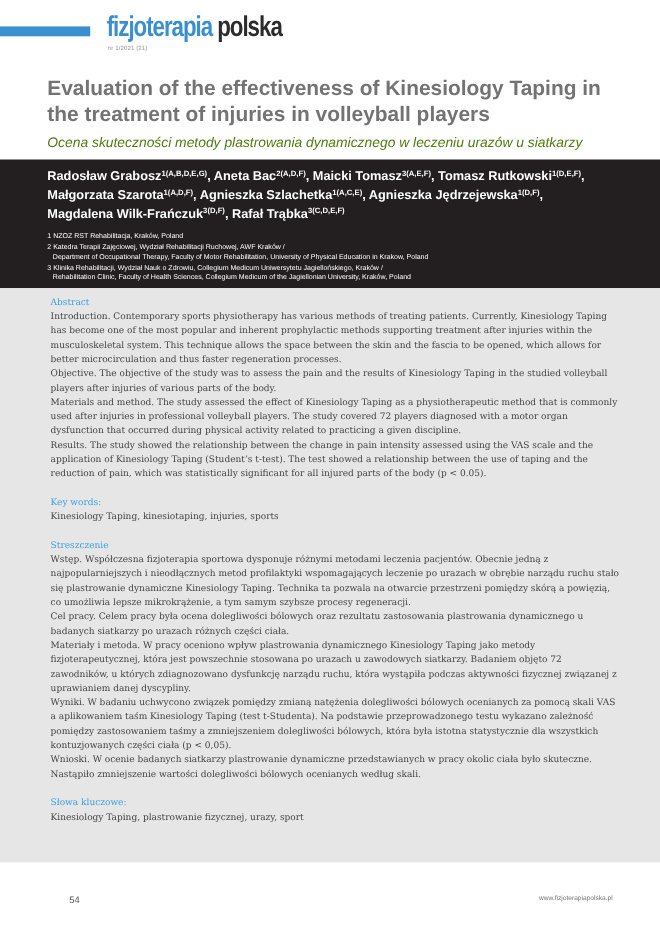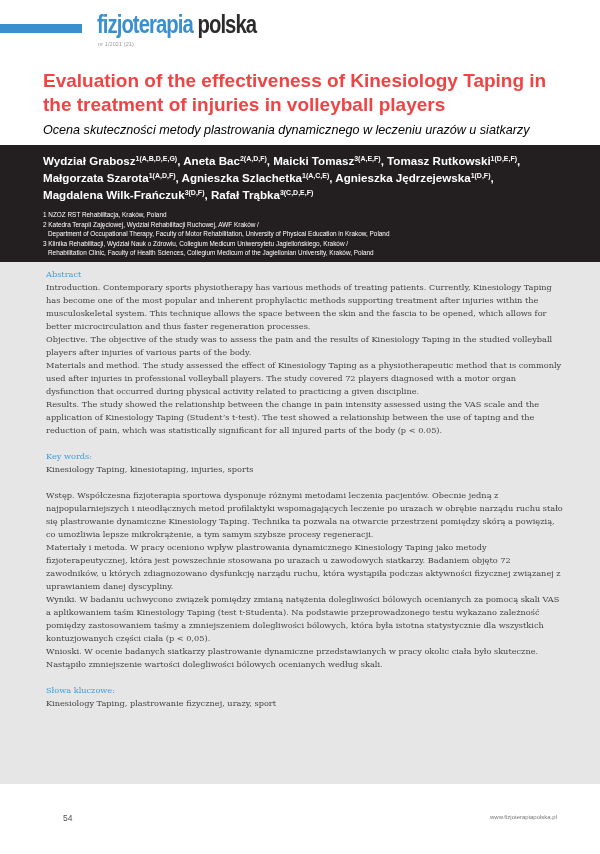--- a/index.html
+++ b/index.html
@@ -16,25 +16,25 @@
     font-weight: bold; font-size: 26px; letter-spacing: -1.2px; line-height: 28px;
     transform: scaleX(0.78); transform-origin: left center; white-space: nowrap;
   }
   .masthead .logo .a { color: #3a8fcf; }
   .masthead .logo .b { color: #2b2b2b; margin-left: 6px; }
   .masthead .issue {
     position: absolute; left: 98px; top: 41px; font-size: 5.5px; color: #9a9a9a; letter-spacing: 0.1px;
   }
   .title {
     position: absolute; left: 43px; top: 69px; width: 530px;
-    font-size: 19px; font-weight: bold; color: #ef4444; line-height: 24px; margin: 0;
+    font-size: 19px; font-weight: bold; color: #737373; line-height: 24px; margin: 0;
   }
   .subtitle {
     position: absolute; left: 43px; top: 123px; width: 540px;
-    font-size: 12.6px; font-style: italic; color: #000000; margin: 0; white-space: nowrap;
+    font-size: 12.6px; font-style: italic; color: #4d7c0f; margin: 0; white-space: nowrap;
   }
   .authors-band {
     position: absolute; left: 0; top: 145px; width: 600px; height: 117px; background: #231f20;
   }
   .authors {
     position: absolute; left: 43px; top: 6px; width: 540px;
     font-size: 11.6px; font-weight: bold; color: #fff; line-height: 15px;
   }
   .authors sup { font-size: 7px; vertical-align: 4px; font-weight: bold; }
   .affils {
@@ -68,21 +68,21 @@
     <span class="a">fizjoterapia</span><span class="b">polska</span>
   </div>
   <div class="issue">nr 1/2021 (21)</div>
 </div>
 
 <h1 class="title">Evaluation of the effectiveness of Kinesiology Taping in the treatment of injuries in volleyball players</h1>
 <p class="subtitle">Ocena skuteczności metody plastrowania dynamicznego w leczeniu urazów u siatkarzy</p>
 
 <div class="authors-band">
   <div class="authors">
-    <span><span>Wydział Grabosz</span><sup>1(A,B,D,E,G)</sup><span>, </span></span><span><span>Aneta Bac</span><sup>2(A,D,F)</sup><span>, </span></span><span><span>Maicki Tomasz</span><sup>3(A,E,F)</sup><span>, </span></span><span><span>Tomasz Rutkowski</span><sup>1(D,E,F)</sup><span>,</span></span><br>
+    <span><span>Radosław Grabosz</span><sup>1(A,B,D,E,G)</sup><span>, </span></span><span><span>Aneta Bac</span><sup>2(A,D,F)</sup><span>, </span></span><span><span>Maicki Tomasz</span><sup>3(A,E,F)</sup><span>, </span></span><span><span>Tomasz Rutkowski</span><sup>1(D,E,F)</sup><span>,</span></span><br>
     <span><span>Małgorzata Szarota</span><sup>1(A,D,F)</sup><span>, </span></span><span><span>Agnieszka Szlachetka</span><sup>1(A,C,E)</sup><span>, </span></span><span><span>Agnieszka Jędrzejewska</span><sup>1(D,F)</sup><span>,</span></span><br>
     <span><span>Magdalena Wilk-Frańczuk</span><sup>3(D,F)</sup><span>, </span></span><span><span>Rafał Trąbka</span><sup>3(C,D,E,F)</sup><span></span></span>
   </div>
   <div class="affils">
     <div>1 NZOZ RST Rehabilitacja, Kraków, Poland</div>
     <div>2 Katedra Terapii Zajęciowej, Wydział Rehabilitacji Ruchowej, AWF Kraków /</div>
     <div class="indent">Department of Occupational Therapy, Faculty of Motor Rehabilitation, University of Physical Education in Krakow, Poland</div>
     <div>3 Klinika Rehabilitacji, Wydział Nauk o Zdrowiu, Collegium Medicum Uniwersytetu Jagiellońskiego, Kraków /</div>
     <div class="indent">Rehabilitation Clinic, Faculty of Health Sciences, Collegium Medicum of the Jagiellonian University, Kraków, Poland</div>
   </div>
@@ -92,21 +92,23 @@
   <div class="abstract-inner">
     <div class="heading">Abstract</div>
     <p>Introduction. Contemporary sports physiotherapy has various methods of treating patients. Currently, Kinesiology Taping has become one of the most popular and inherent prophylactic methods supporting treatment after injuries within the musculoskeletal system. This technique allows the space between the skin and the fascia to be opened, which allows for better microcirculation and thus faster regeneration processes.</p>
     <p>Objective. The objective of the study was to assess the pain and the results of Kinesiology Taping in the studied volleyball players after injuries of various parts of the body.</p>
     <p>Materials and method. The study assessed the effect of Kinesiology Taping as a physiotherapeutic method that is commonly used after injuries in professional volleyball players. The study covered 72 players diagnosed with a motor organ dysfunction that occurred during physical activity related to practicing a given discipline.</p>
     <p>Results. The study showed the relationship between the change in pain intensity assessed using the VAS scale and the application of Kinesiology Taping (Student’s t-test). The test showed a relationship between the use of taping and the reduction of pain, which was statistically significant for all injured parts of the body (p &lt; 0.05).</p>
     <div class="gap"></div>
     <div class="heading">Key words:</div>
     <p>Kinesiology Taping, kinesiotaping, injuries, sports</p>
     <div class="gap"></div>
+    <div class="heading">Streszczenie</div>
     <p>Wstęp. Współczesna fizjoterapia sportowa dysponuje różnymi metodami leczenia pacjentów. Obecnie jedną z najpopularniejszych i nieodłącznych metod profilaktyki wspomagających leczenie po urazach w obrębie narządu ruchu stało się plastrowanie dynamiczne Kinesiology Taping. Technika ta pozwala na otwarcie przestrzeni pomiędzy skórą a powięzią, co umożliwia lepsze mikrokrążenie, a tym samym szybsze procesy regeneracji.</p>
+    <p>Cel pracy. Celem pracy była ocena dolegliwości bólowych oraz rezultatu zastosowania plastrowania dynamicznego u badanych siatkarzy po urazach różnych części ciała.</p>
     <p>Materiały i metoda. W pracy oceniono wpływ plastrowania dynamicznego Kinesiology Taping jako metody fizjoterapeutycznej, która jest powszechnie stosowana po urazach u zawodowych siatkarzy. Badaniem objęto 72 zawodników, u których zdiagnozowano dysfunkcję narządu ruchu, która wystąpiła podczas aktywności fizycznej związanej z uprawianiem danej dyscypliny.</p>
     <p>Wyniki. W badaniu uchwycono związek pomiędzy zmianą natężenia dolegliwości bólowych ocenianych za pomocą skali VAS a aplikowaniem taśm Kinesiology Taping (test t-Studenta). Na podstawie przeprowadzonego testu wykazano zależność pomiędzy zastosowaniem taśmy a zmniejszeniem dolegliwości bólowych, która była istotna statystycznie dla wszystkich kontuzjowanych części ciała (p &lt; 0,05).</p>
     <p>Wnioski. W ocenie badanych siatkarzy plastrowanie dynamiczne przedstawianych w pracy okolic ciała było skuteczne. Nastąpiło zmniejszenie wartości dolegliwości bólowych ocenianych według skali.</p>
     <div class="gap"></div>
     <div class="heading">Słowa kluczowe:</div>
     <p>Kinesiology Taping, plastrowanie fizycznej, urazy, sport</p>
   </div>
 </div>
 
 <div class="footer-page">54</div>

